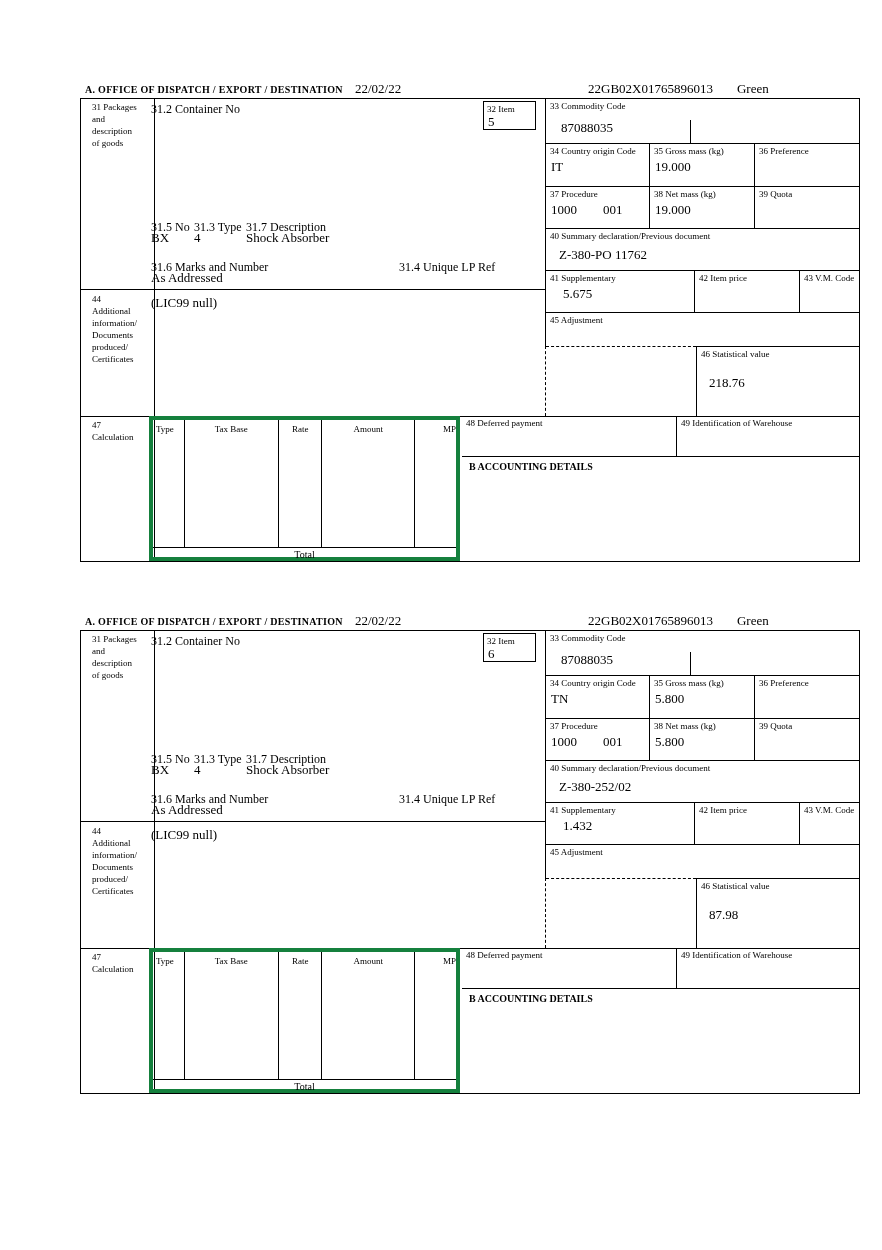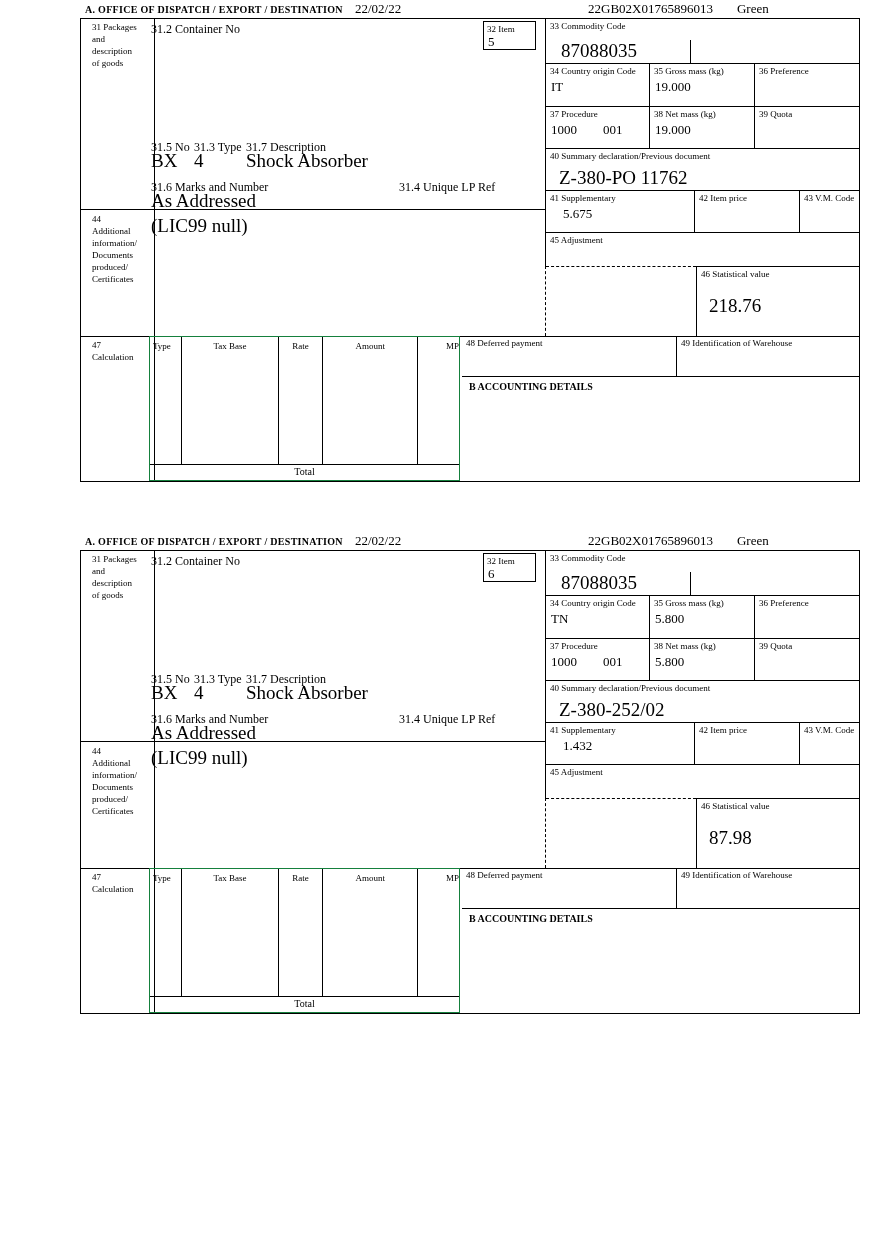--- a/index.html
+++ b/index.html
@@ -1,42 +1,42 @@
 <!DOCTYPE html>
 <html><head>
 <meta charset="utf-8">
 <style>
   * { margin:0; padding:0; box-sizing:border-box; }
   html,body { background:#ffffff; }
   body { font-family:"Liberation Serif", serif; color:#000; }
-  .page { position:relative; width:882px; height:1250px; background:#fff; overflow:hidden; }
+  .page { position:relative; width:882px; height:1250px; background:#fff; padding-top:80px; overflow:hidden; }
   .section { position:relative; height:532px; }
   .office { position:absolute; left:85px; top:4px; font-size:10px; font-weight:bold; letter-spacing:0.3px; white-space:nowrap; }
   .hdr-date { position:absolute; left:355px; top:1px; font-size:13px; }
   .hdr-ref { position:absolute; left:588px; top:1px; font-size:13px; white-space:nowrap; }
   .routing { margin-left:24px; }
   .main-box { position:absolute; left:80px; top:18px; width:780px; height:464px; border:1px solid #000; }
   .left-col { position:absolute; left:8px; top:0; width:66px; height:100%; border-right:1px solid #000; }
   .leftlbl { position:absolute; left:3px; font-size:9px; line-height:12px; white-space:pre-line; }
   .lbl { position:absolute; font-size:12px; white-space:nowrap; }
-  .val { position:absolute; font-size:19px; white-space:nowrap; }
+  .val { position:absolute; font-size:13px; white-space:nowrap; }
   .abs { position:absolute; }
   .hline { position:absolute; border-top:1px solid #000; height:0; }
   .vline { position:absolute; border-left:1px solid #000; width:0; }
   .vline.dashed { border-left:1px dashed #000; }
   .row { display:flex; border-bottom:1px solid #000; }
   .cell { border-right:1px solid #000; position:relative; }
   .cell.last { border-right:none; flex:1; }
   .clbl { display:block; font-size:9px; padding:2px 0 0 4px; white-space:nowrap; }
   .cval { display:block; font-size:13px; padding:3px 0 0 5px; white-space:nowrap; }
   .bb { border-bottom:1px solid #000; }
   .itembox { width:53px; height:29px; border:1px solid #000; }
   .dashed-top { border-top:1px dashed #000; }
   .box46 { border-top:1px solid #000; border-left:1px solid #000; }
-  .calc-table { border:1px solid #15803d; }
+  .calc-table { border:4px solid #15803d; }
   .calc-cols { display:flex; height:127px; }
   .ccol { border-right:1px solid #000; padding-top:2px; }
   .ccol .clbl { padding-left:3px; }
   .ccol.tc { text-align:center; }
   .ccol.tc .clbl { padding:2px 0 0 0; }
   .ccol.last { border-right:none; flex:1;margin-left:28px; }
   .calc-total { border-top:1px solid #000; text-align:center; font-size:10px; height:16px; padding-top:1px; }
   .acct { position:absolute; font-size:10px; font-weight:bold; white-space:nowrap; }
   .proc2 { margin-left:26px; }
 </style>

